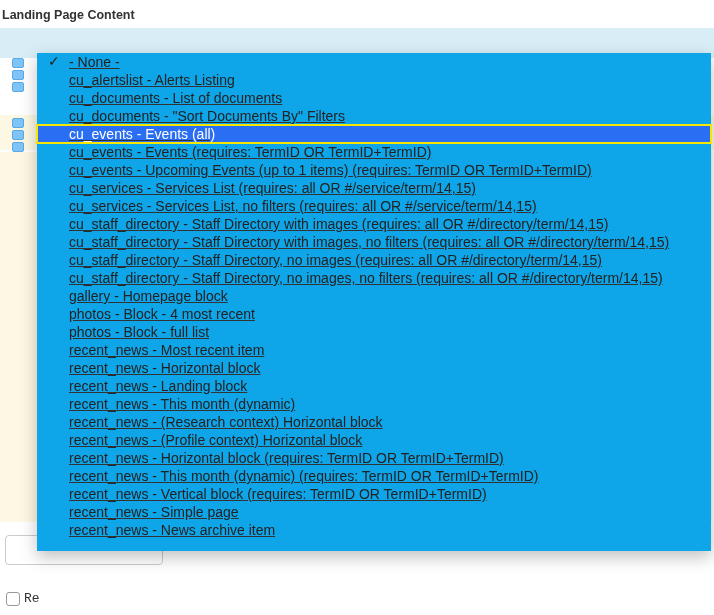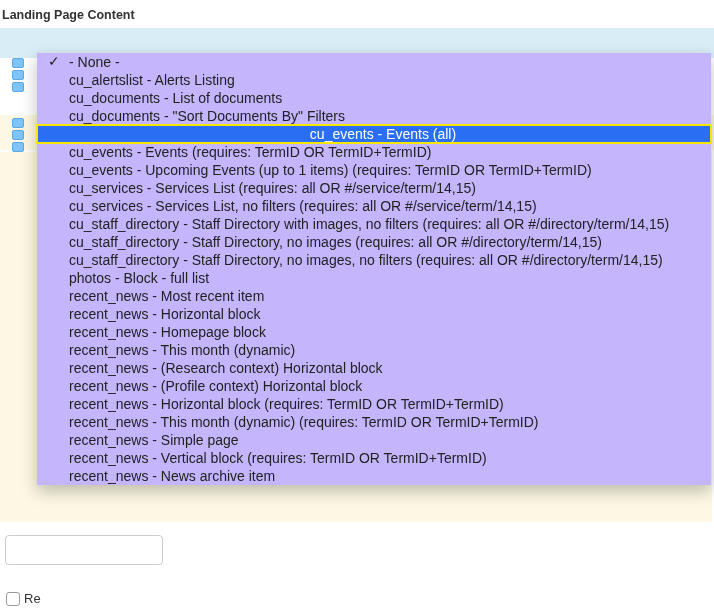--- a/index.html
+++ b/index.html
@@ -70,37 +70,39 @@
   }
   
   .bottom-check-wrap {
     position: absolute;
     left: 6px;
     top: 591px;
     display: flex;
     align-items: center;
     gap: 4px;
     font-size: 13px;
+    font-family: Liberation Mono, monospace;
   }
   .bottom-check {
     width: 14px; height: 14px;
     border: 1px solid #999;
     border-radius: 3px;
     background: #fff;
   }
   
   .dropdown {
     position: absolute;
     left: 37px;
     top: 53px;
     width: 674px;
-    background: #c4b5fd;
+    background: #0ea5e9;
     box-shadow: 0 6px 16px rgba(0,0,0,.25);
     border-radius: 0;
-    padding-bottom: 0;
+    padding-bottom: 12px;
+    text-decoration: underline;
   }
   .dd-item {
     font-size: 14px;
     line-height: 18px;
     padding: 0 14px 0 32px;
     white-space: nowrap;
     overflow: hidden;
     text-overflow: ellipsis;
     position: relative;
     color: #222;
@@ -108,21 +110,20 @@
   .dd-item.checked::before {
     content: "✓";
     position: absolute;
     left: 11px;
     top: -1px;
     font-size: 14px;
   }
   .dd-item.selected {
     background: #2a6ff3;
     color: #fff;
-    text-align: center;
   }
   .dd-item.selected-outline {
     outline: 2px solid #f7e600;
     outline-offset: -1px;
   }
 </style>
 </head>
 <body>
 
 <div class="page-title">Landing Page Content</div>
@@ -152,28 +153,31 @@
 <div class="dropdown" id="dropdown">
     <div class="dd-item checked">- None -</div>
     <div class="dd-item">cu_alertslist - Alerts Listing</div>
     <div class="dd-item">cu_documents - List of documents</div>
     <div class="dd-item">cu_documents - "Sort Documents By" Filters</div>
     <div class="dd-item selected selected-outline">cu_events - Events (all)</div>
     <div class="dd-item">cu_events - Events (requires: TermID OR TermID+TermID)</div>
     <div class="dd-item">cu_events - Upcoming Events (up to 1 items) (requires: TermID OR TermID+TermID)</div>
     <div class="dd-item">cu_services - Services List (requires: all OR #/service/term/14,15)</div>
     <div class="dd-item">cu_services - Services List, no filters (requires: all OR #/service/term/14,15)</div>
+    <div class="dd-item">cu_staff_directory - Staff Directory with images (requires: all OR #/directory/term/14,15)</div>
     <div class="dd-item">cu_staff_directory - Staff Directory with images, no filters (requires: all OR #/directory/term/14,15)</div>
     <div class="dd-item">cu_staff_directory - Staff Directory, no images (requires: all OR #/directory/term/14,15)</div>
     <div class="dd-item">cu_staff_directory - Staff Directory, no images, no filters (requires: all OR #/directory/term/14,15)</div>
+    <div class="dd-item">gallery - Homepage block</div>
+    <div class="dd-item">photos - Block - 4 most recent</div>
     <div class="dd-item">photos - Block - full list</div>
     <div class="dd-item">recent_news - Most recent item</div>
     <div class="dd-item">recent_news - Horizontal block</div>
-    <div class="dd-item">recent_news - Homepage block</div>
+    <div class="dd-item">recent_news - Landing block</div>
     <div class="dd-item">recent_news - This month (dynamic)</div>
     <div class="dd-item">recent_news - (Research context) Horizontal block</div>
     <div class="dd-item">recent_news - (Profile context) Horizontal block</div>
     <div class="dd-item">recent_news - Horizontal block (requires: TermID OR TermID+TermID)</div>
     <div class="dd-item">recent_news - This month (dynamic) (requires: TermID OR TermID+TermID)</div>
+    <div class="dd-item">recent_news - Vertical block (requires: TermID OR TermID+TermID)</div>
     <div class="dd-item">recent_news - Simple page</div>
-    <div class="dd-item">recent_news - Vertical block (requires: TermID OR TermID+TermID)</div>
     <div class="dd-item">recent_news - News archive item</div>
   </div>
 
 </body></html>

